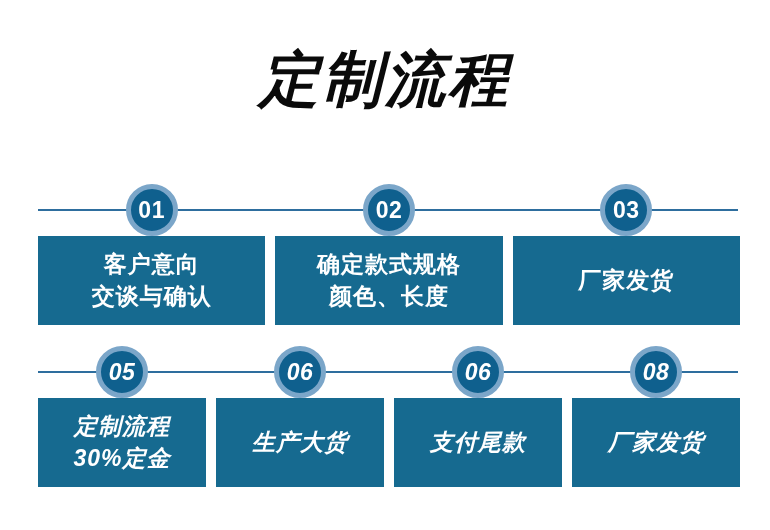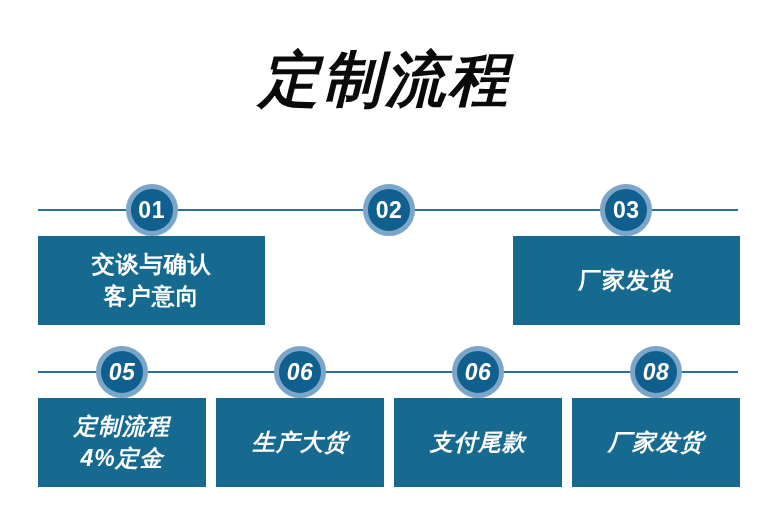--- a/index.html
+++ b/index.html
@@ -107,28 +107,32 @@
   <div class="flow">
 
     <div class="flow-row first">
       <div class="connector"></div>
 
       <div class="step-col">
         <div class="step-circle">
           <span class="step-number">01</span>
         </div>
         <div class="step-box">
+          <span>客户意向</span>
           <span>交谈与确认</span>
-          <span>客户意向</span>
         </div>
       </div>
 
       <div class="step-col">
         <div class="step-circle">
           <span class="step-number">02</span>
+        </div>
+        <div class="step-box">
+          <span>确定款式规格</span>
+          <span>颜色、长度</span>
         </div>
       </div>
 
       <div class="step-col">
         <div class="step-circle">
           <span class="step-number">03</span>
         </div>
         <div class="step-box">
           <span>厂家发货</span>
 
@@ -139,21 +143,21 @@
 
     <div class="flow-row second">
       <div class="connector"></div>
 
       <div class="step-col">
         <div class="step-circle">
           <span class="step-number">05</span>
         </div>
         <div class="step-box">
           <span>定制流程</span>
-          <span>4%定金</span>
+          <span>30%定金</span>
         </div>
       </div>
 
       <div class="step-col">
         <div class="step-circle">
           <span class="step-number">06</span>
         </div>
         <div class="step-box">
           <span>生产大货</span>
 

